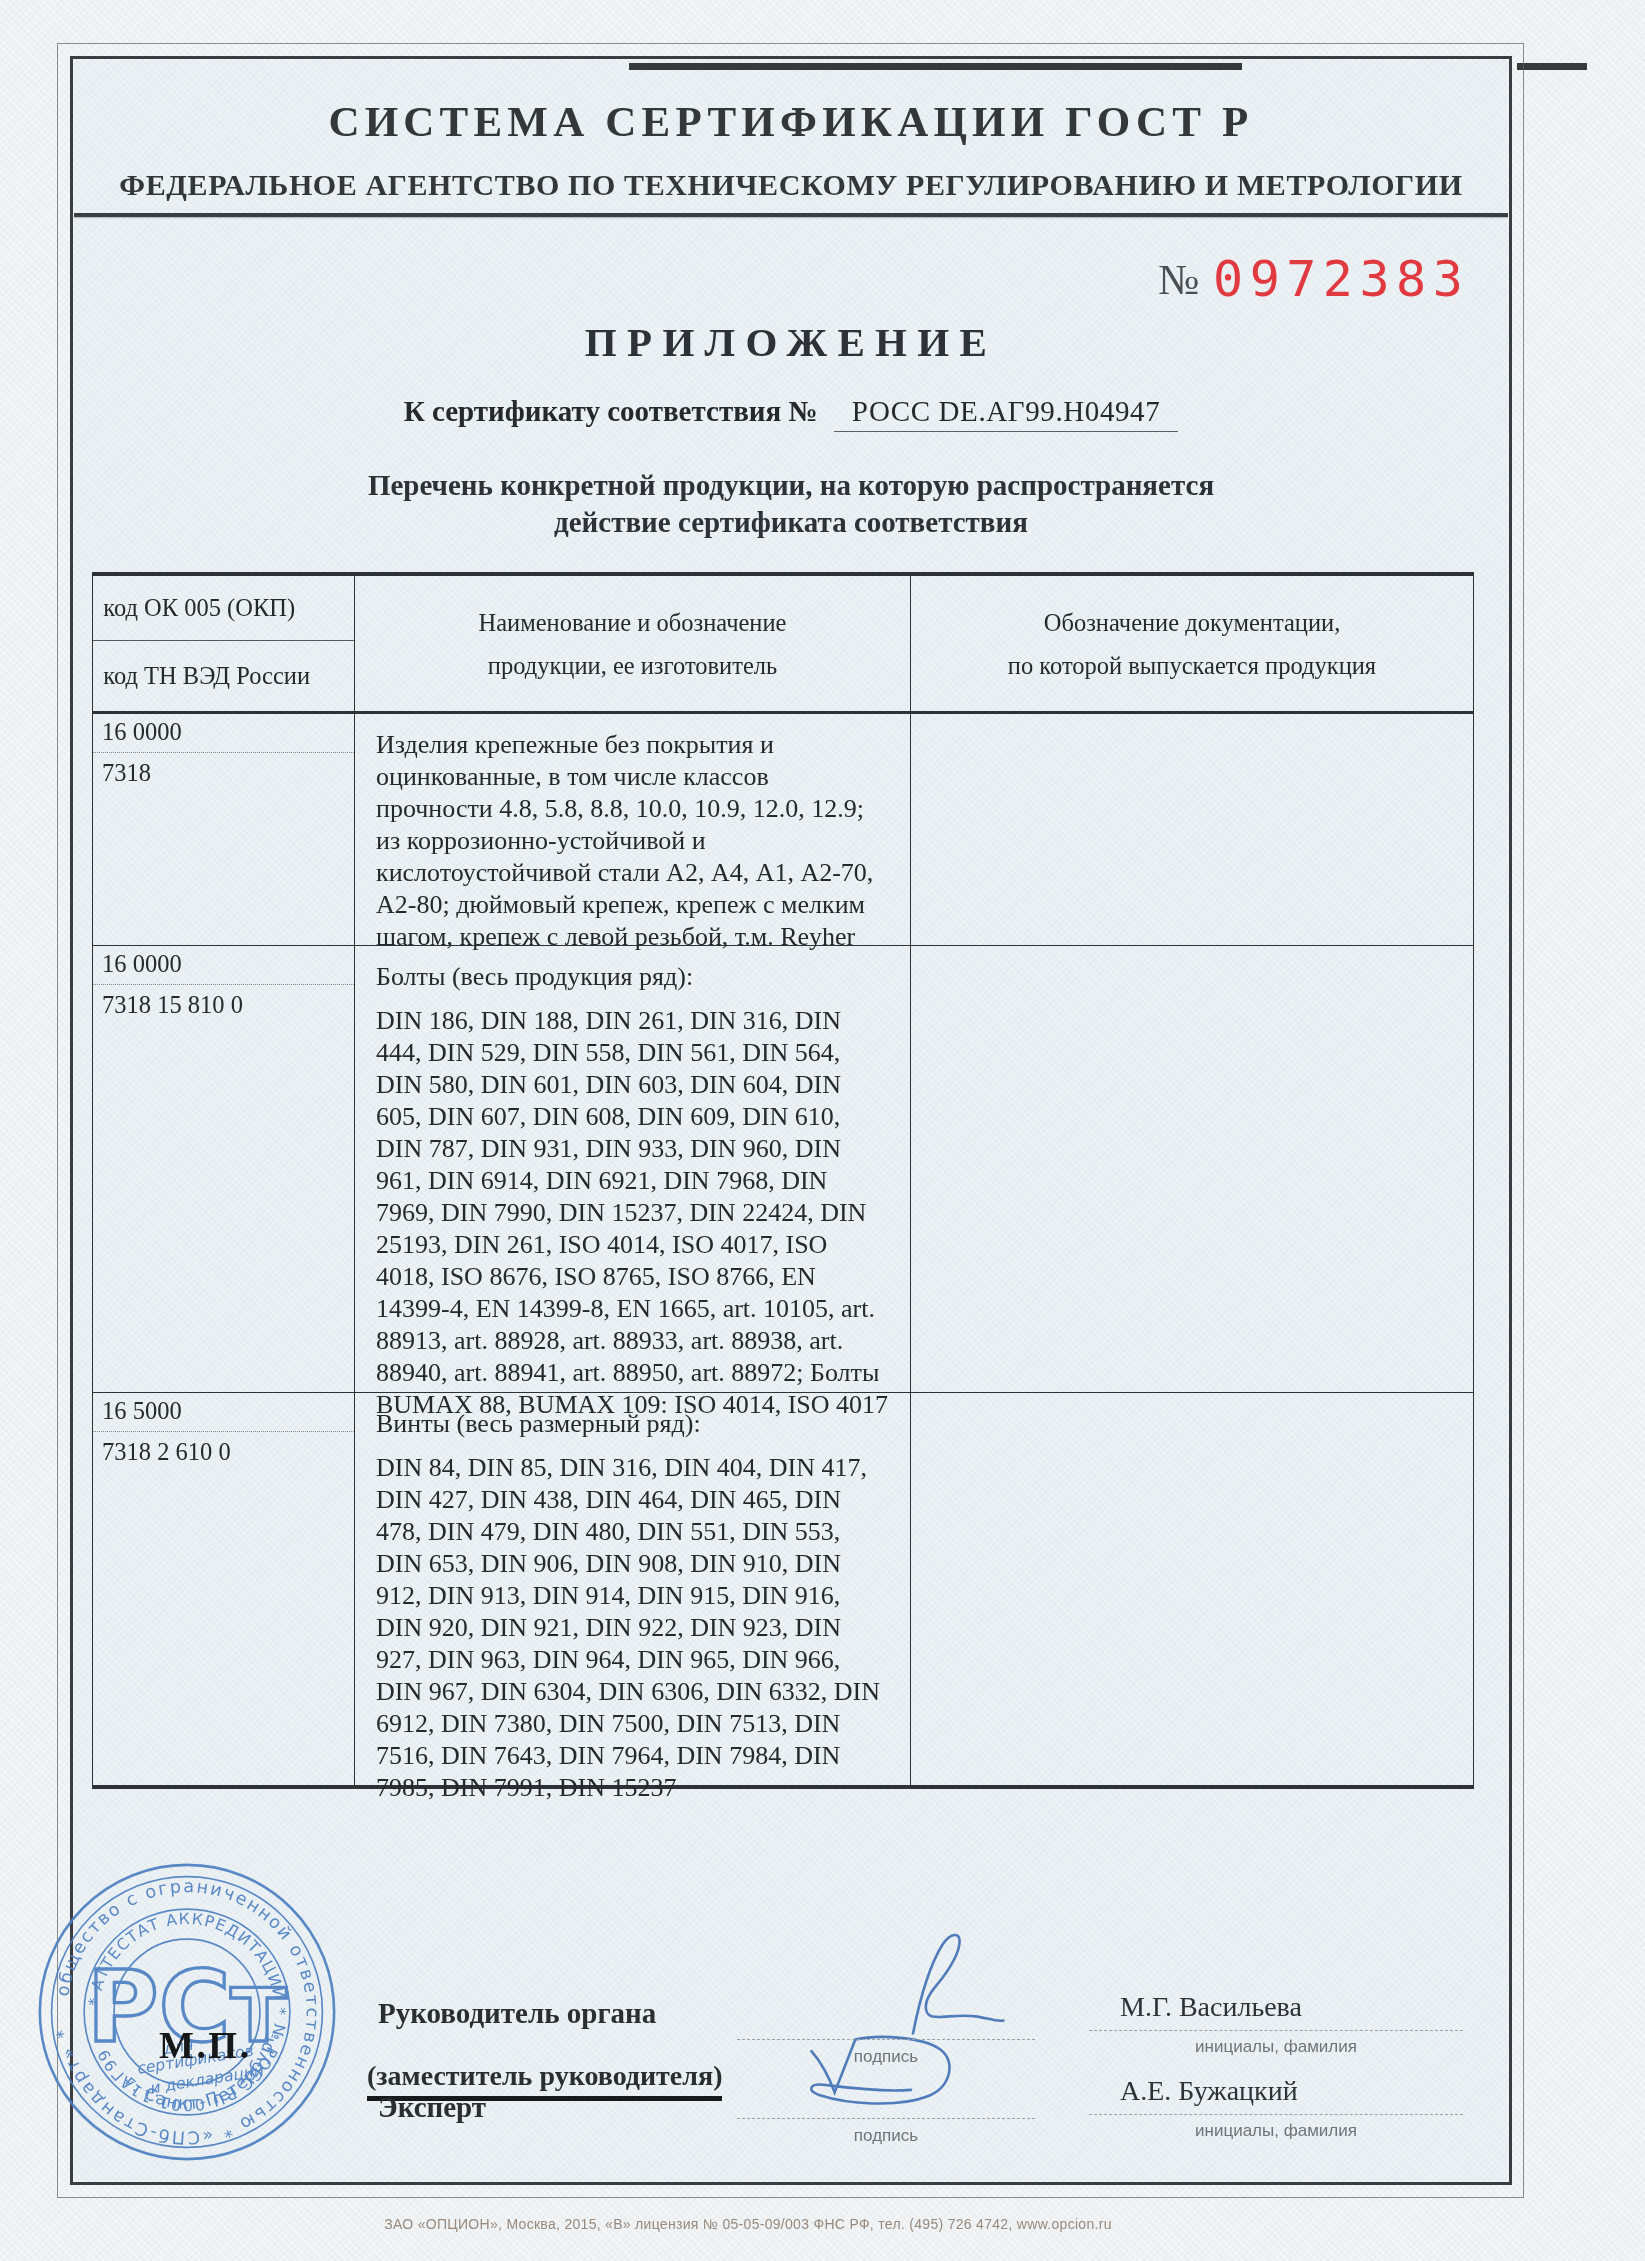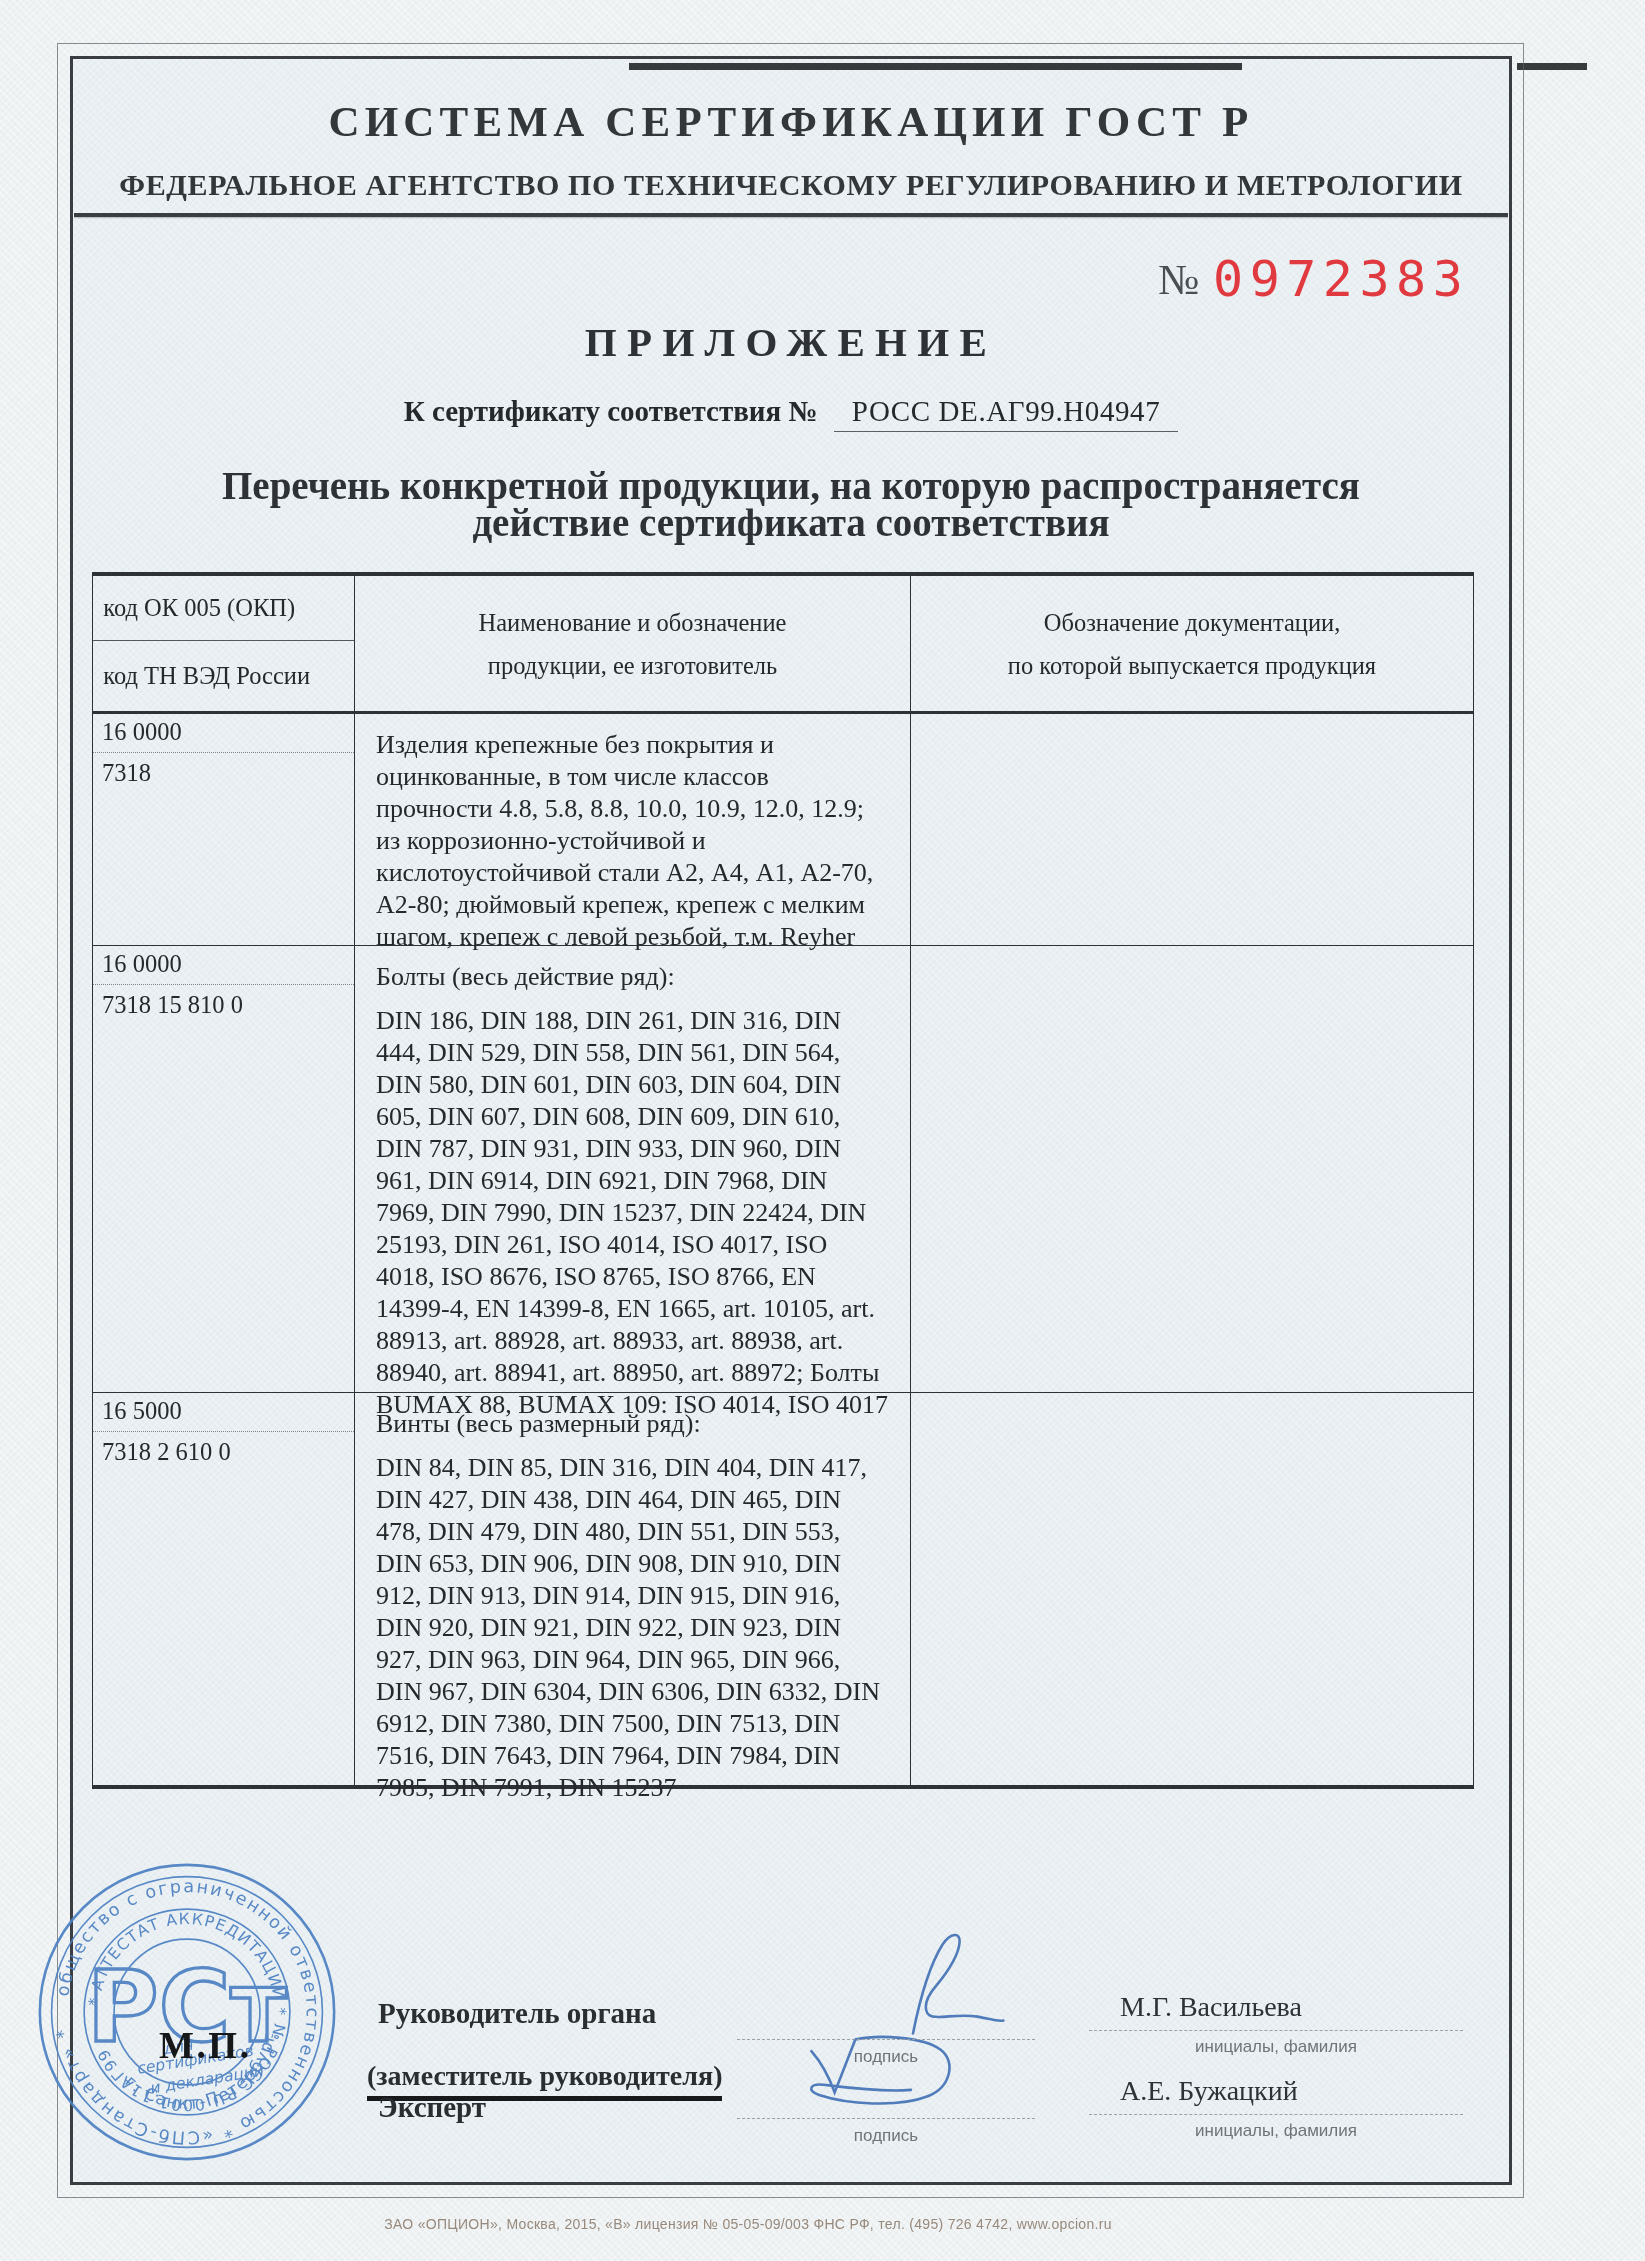--- a/index.html
+++ b/index.html
@@ -38,21 +38,21 @@
     color:#e03a40; line-height:1; margin-top:-3.9px; }
 
   .title { position:absolute; left:70px; top:318px; width:1442px; text-align:center;
     font-size:41px; font-weight:bold; letter-spacing:10.3px; color:#2e3236; }
 
   .cert-line { position:absolute; left:70px; top:395px; width:1442px; text-align:center; font-size:29px; }
   .cert-label { font-weight:bold; margin-right:9px; }
   .cert-number { border-bottom:1.3px solid #5a5f63; padding:0 18px 3.9px; letter-spacing:0.6px; }
 
   .subtitle { position:absolute; left:70px; top:467px; width:1442px; text-align:center;
-    font-size:39px; font-weight:bold; line-height:37px; color:#2e3236; }
+    font-size:29px; font-weight:bold; line-height:37px; color:#2e3236; }
 
   .tbl { position:absolute; left:92px; top:572px; width:1382px;
     border:1.9px solid #2e3236; border-top-width:4.5px; border-bottom-width:4.5px; }
   .thead { display:flex; height:138px; border-bottom:3.9px solid #2e3236; }
   .col1 { width:262px; border-right:1.9px solid #2e3236; }
   .col2 { width:556px; border-right:1.9px solid #2e3236;font-family:Liberation Serif, serif; }
   .col3 { flex:1; }
   .thead .col1 { display:flex; flex-direction:column; }
   .c1top { flex:0 0 65px; border-bottom:1.3px solid #54585c; display:flex; align-items:center;
     padding-left:10.3px; font-size:24.5px; }
@@ -165,21 +165,21 @@
       </div>
       <div class="col3"></div>
     </div>
 
     <div class="trow r1">
       <div class="col1 codecell">
         <span class="code-top">16 0000</span>
         <span class="code-bot">7318 15 810 0</span>
       </div>
       <div class="col2 desc">
-        <p>Болты (весь действие ряд):</p>
+        <p>Болты (весь продукция ряд):</p>
         <p>DIN 186, DIN 188, DIN 261, DIN 316, DIN 444, DIN 529, DIN 558, DIN 561, DIN 564, DIN 580, DIN 601, DIN 603, DIN 604, DIN 605, DIN 607, DIN 608, DIN 609, DIN 610, DIN 787, DIN 931, DIN 933, DIN 960, DIN 961, DIN 6914, DIN 6921, DIN 7968, DIN 7969, DIN 7990, DIN 15237, DIN 22424, DIN 25193, DIN 261, ISO 4014, ISO 4017, ISO 4018, ISO 8676, ISO 8765, ISO 8766, EN 14399-4, EN 14399-8, EN 1665, art. 10105, art. 88913, art. 88928, art. 88933, art. 88938, art. 88940, art. 88941, art. 88950, art. 88972; Болты BUMAX 88, BUMAX 109: ISO 4014, ISO 4017</p>
       </div>
       <div class="col3"></div>
     </div>
 
     <div class="trow r2">
       <div class="col1 codecell">
         <span class="code-top">16 5000</span>
         <span class="code-bot">7318 2 610 0</span>
       </div>

